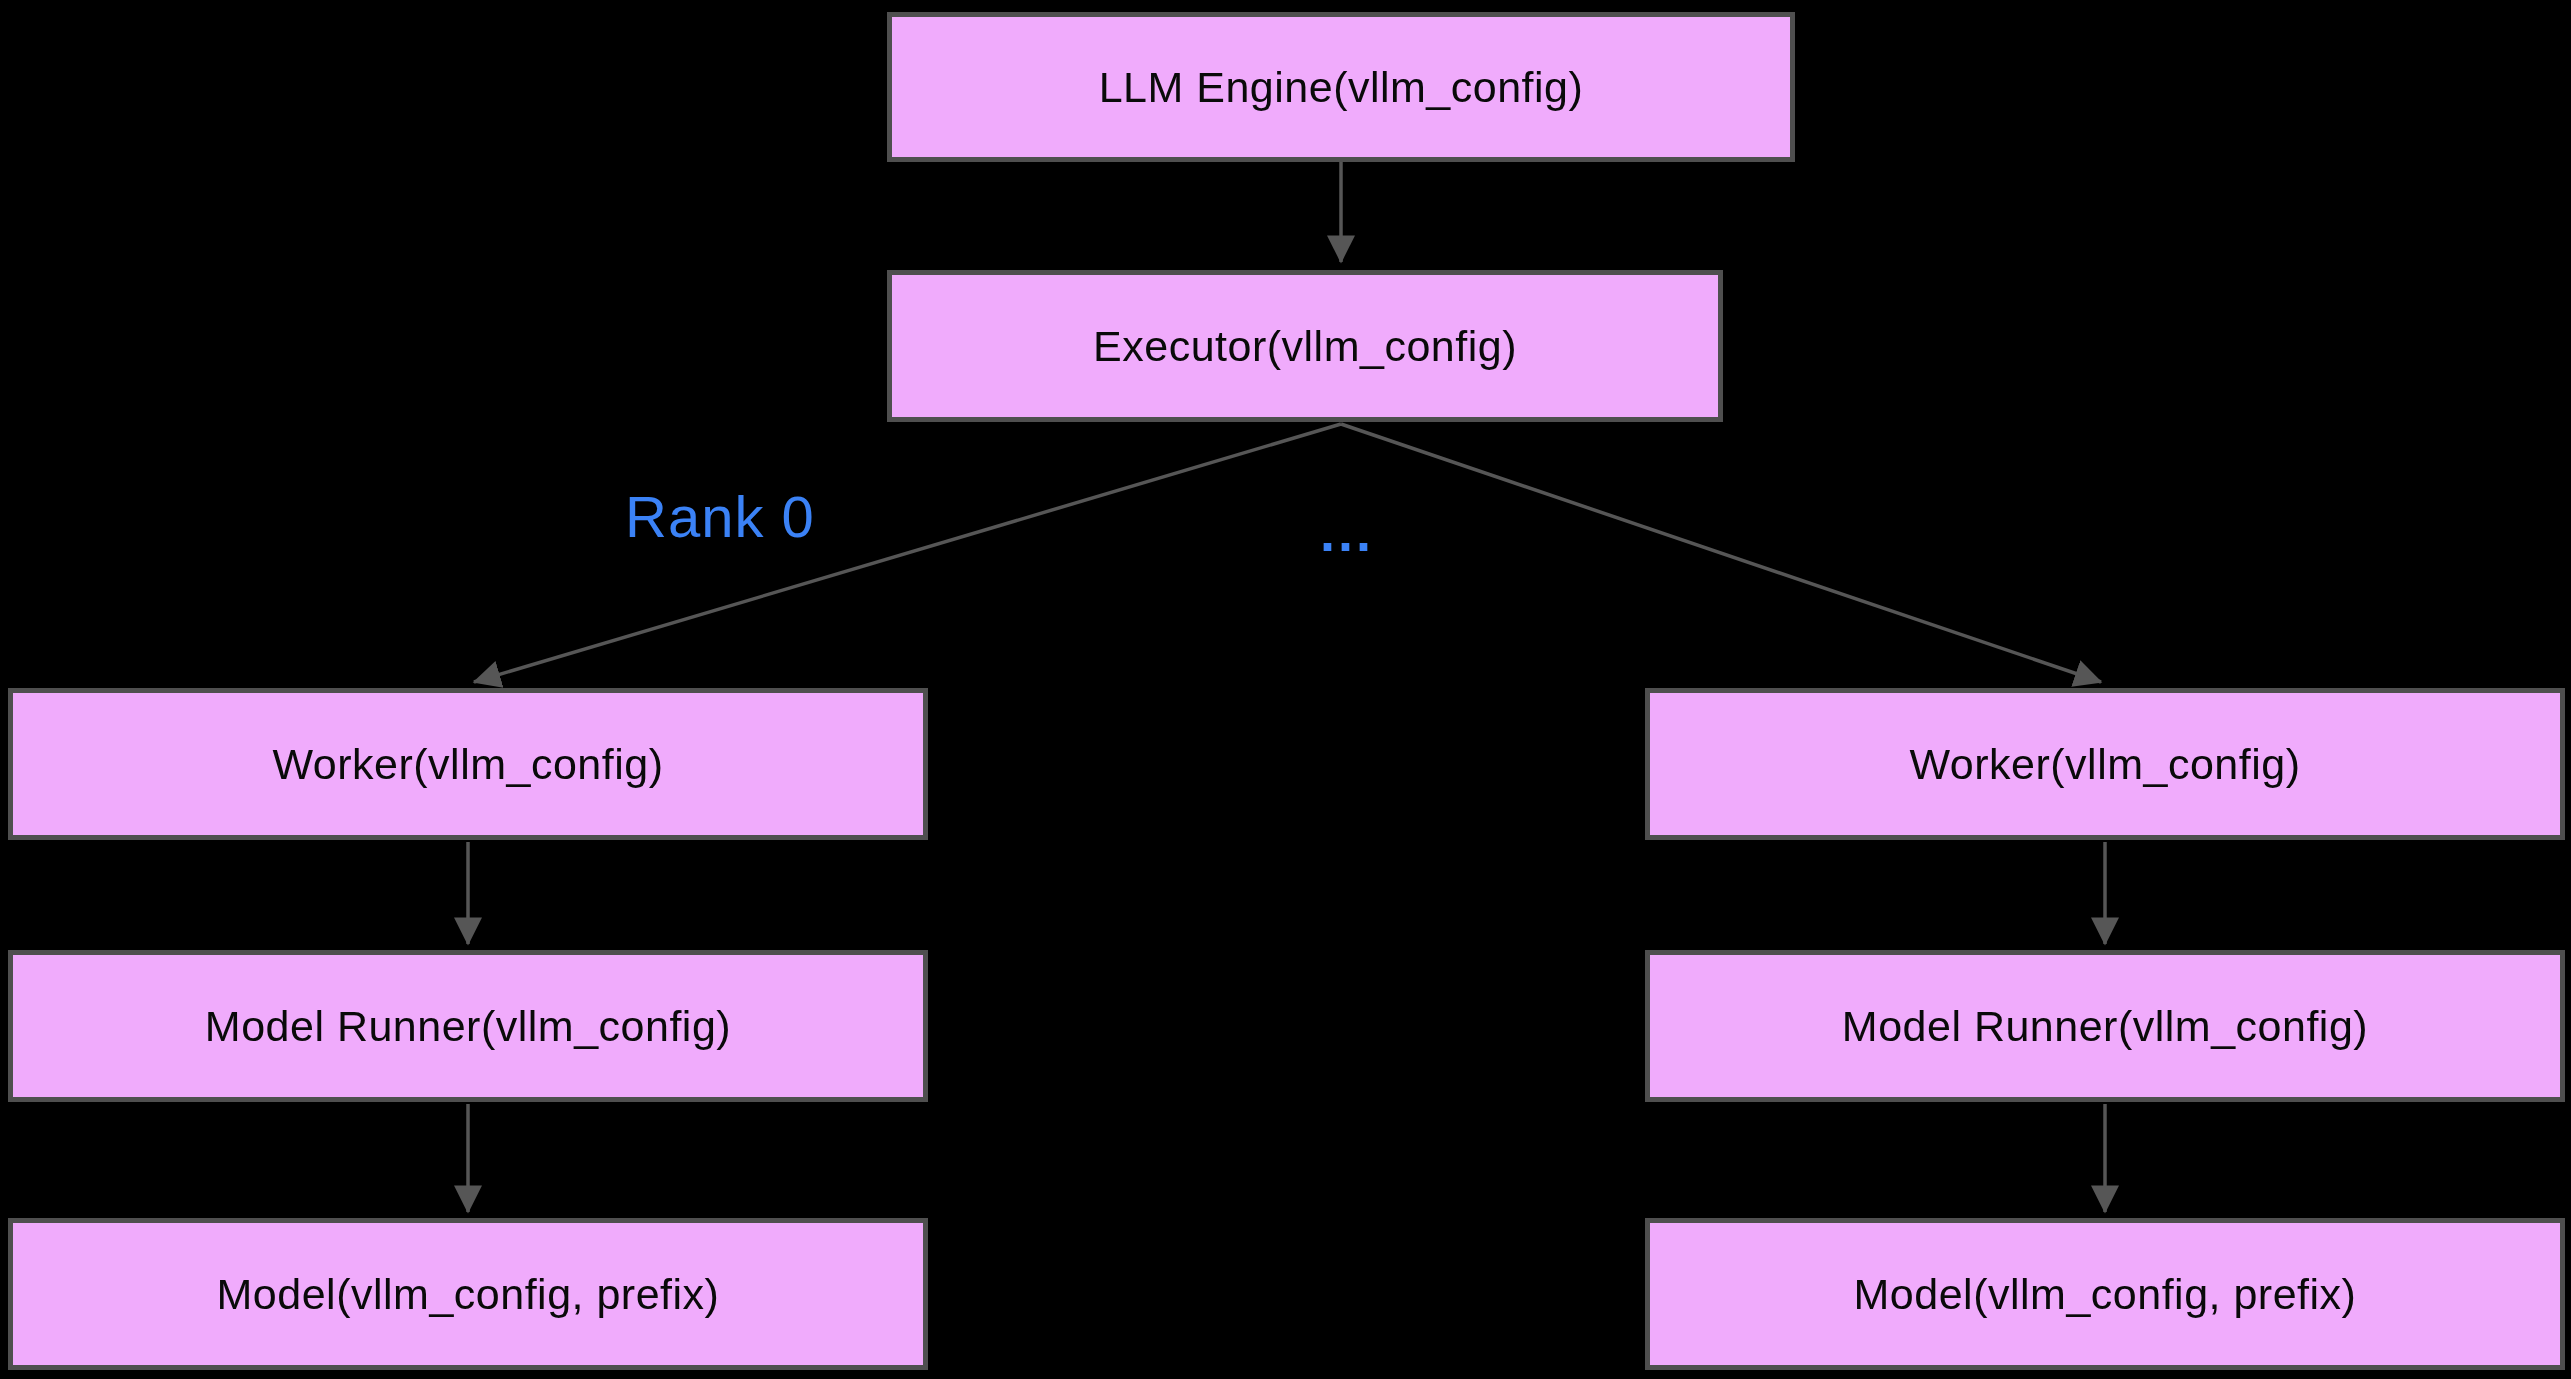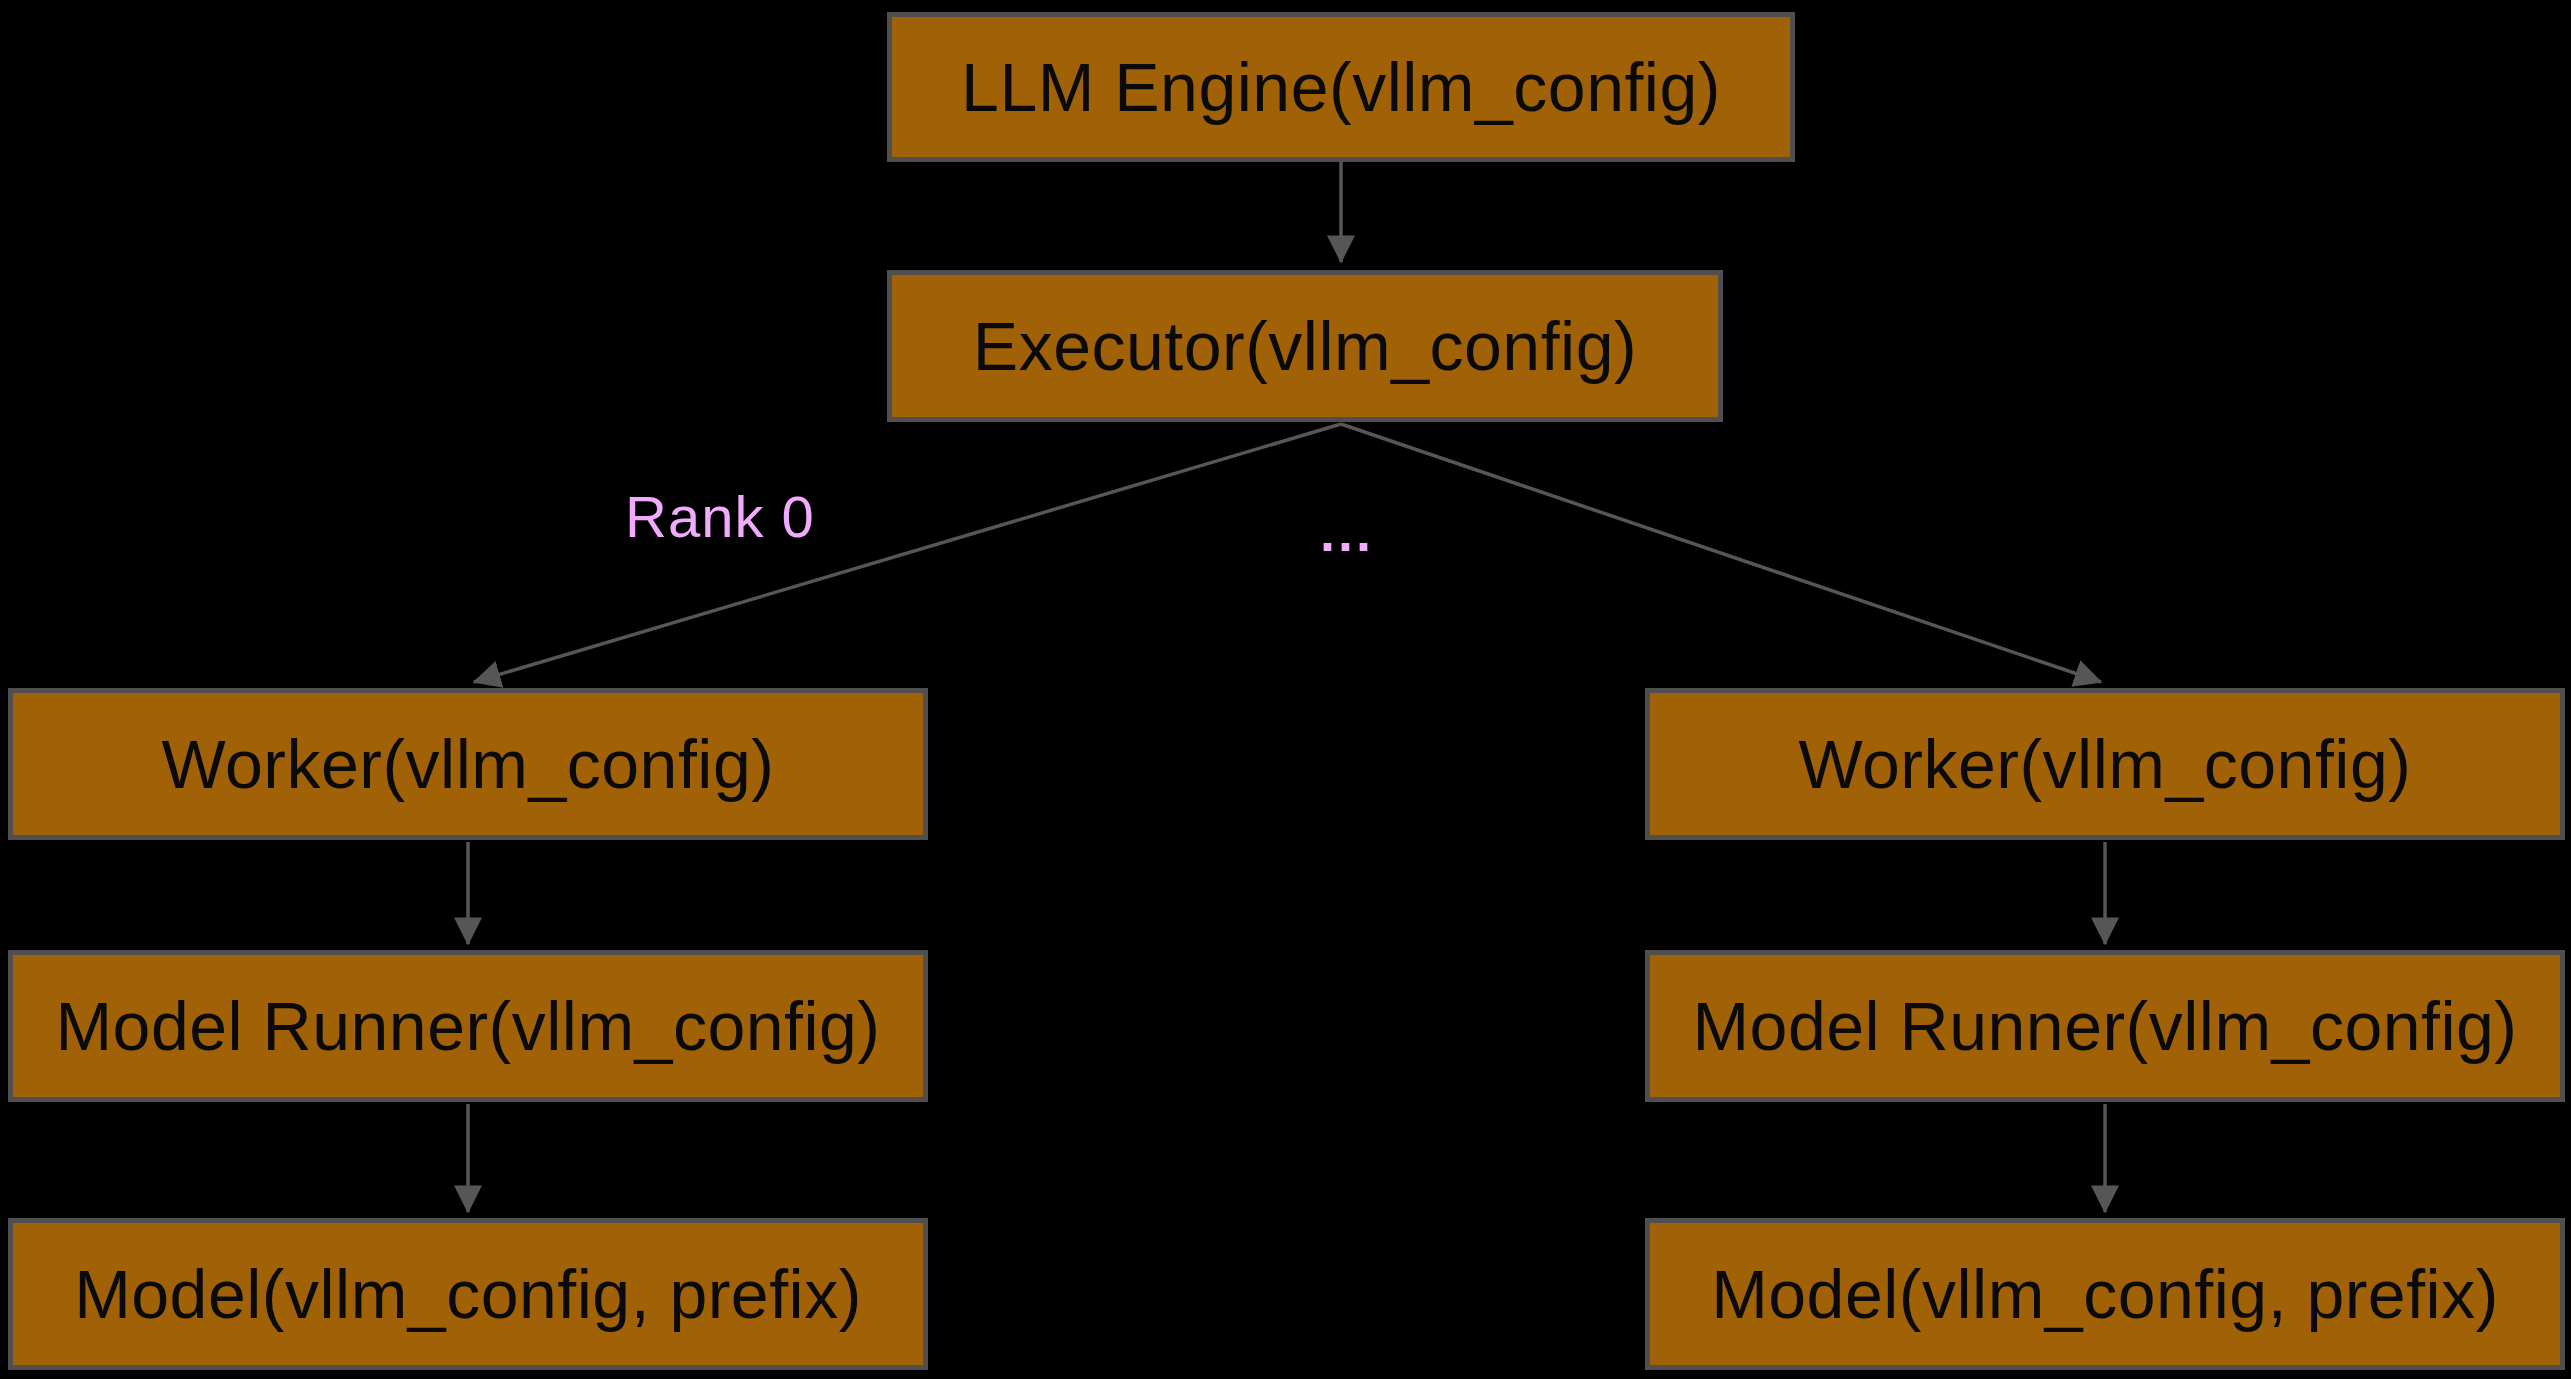--- a/index.html
+++ b/index.html
@@ -19,36 +19,36 @@
     position: absolute;
     left: 0;
     top: 0;
     width: 2571px;
     height: 1379px;
     display: block;
   }
   .node {
     position: absolute;
     box-sizing: border-box;
-    background: #a16207;
+    background: #f0abfc;
     border: 5px solid #4f4f4f;
     display: flex;
     align-items: center;
     justify-content: center;
     text-align: center;
     color: #0a0a0a;
-    font-size: 68px;
+    font-size: 43px;
     font-weight: 500;
     letter-spacing: 0.5px;
     white-space: nowrap;
   }
   .edge-label {
     position: absolute;
     transform: translate(-50%, -50%);
-    color: #f0abfc;
+    color: #3b82f6;
     font-size: 58px;
     font-weight: 500;
     letter-spacing: 1px;
     white-space: nowrap;
   }
   .edge-label.ellipsis {
     font-weight: 700;
     font-size: 54px;
     letter-spacing: 3px;
   }

